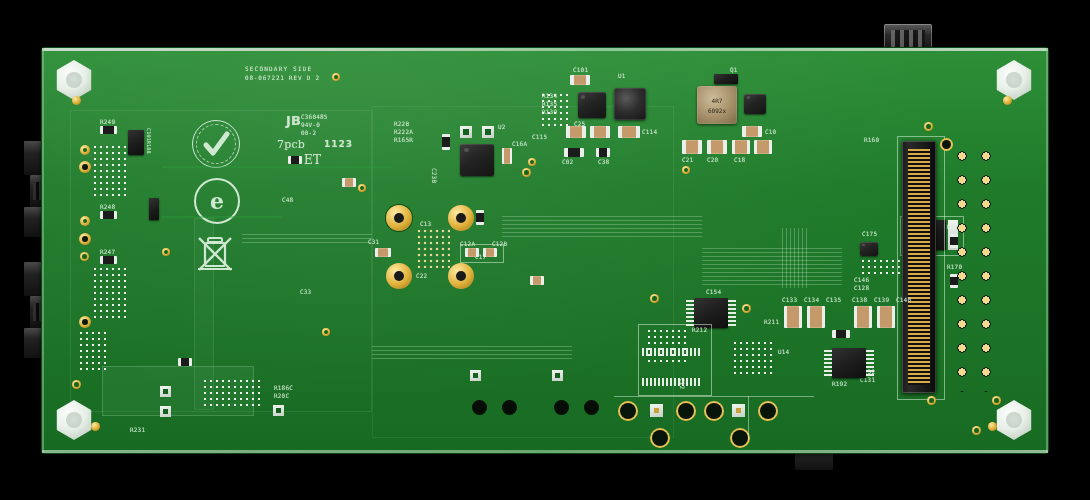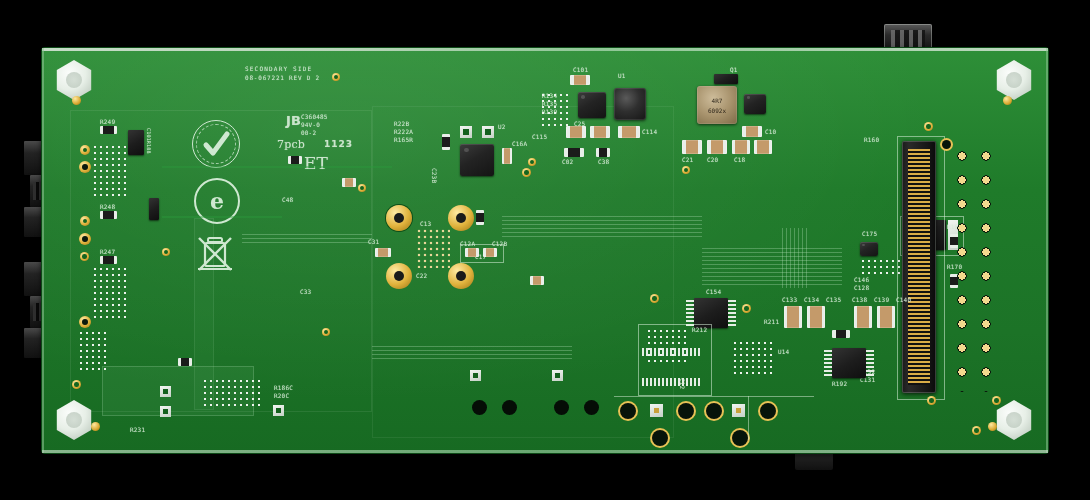--- a/index.html
+++ b/index.html
@@ -162,21 +162,21 @@
     <div class="via" style="left:290px;top:25px;width:8px;height:8px;">
         <b></b>
       </div>
 
     <div class="silk s9" style="left:244px;top:65px;font-size:13px;">JB</div>
     <div class="silk s6" style="left:259px;top:65px;">C360485</div>
     <div class="silk s6" style="left:259px;top:73px;">94V-0</div>
     <div class="silk s6" style="left:259px;top:81px;">00-2</div>
     <div class="silk s11" style="left:235px;top:90px;">7pcb</div>
     <div class="silk s9" style="left:282px;top:91px;letter-spacing:1px;text-align:center;">1123</div>
-    <div class="silk" style="left:262px;top:105px;font-size:17px;font-family:'DejaVu Serif',serif;">ET</div>
+    <div class="silk" style="left:262px;top:105px;font-size:12px;font-family:'DejaVu Serif',serif;">ET</div>
 
     <div class="sym rohs" style="left:150px;top:72px;width:46px;height:46px;">
       <svg width="46" height="46" viewBox="0 0 46 46" style="position:absolute;left:0;top:0;">
         <path d="M13 24 L20 32 L34 13" stroke="#cfe8d1" stroke-width="5" fill="none" stroke-linecap="round" stroke-linejoin="round"></path>
       </svg>
     </div>
     <div class="sym recycle" style="left:152px;top:130px;width:42px;height:42px;">
       <span>e</span>
     </div>
     <div class="sym" style="left:152px;top:182px;width:42px;height:46px;">

